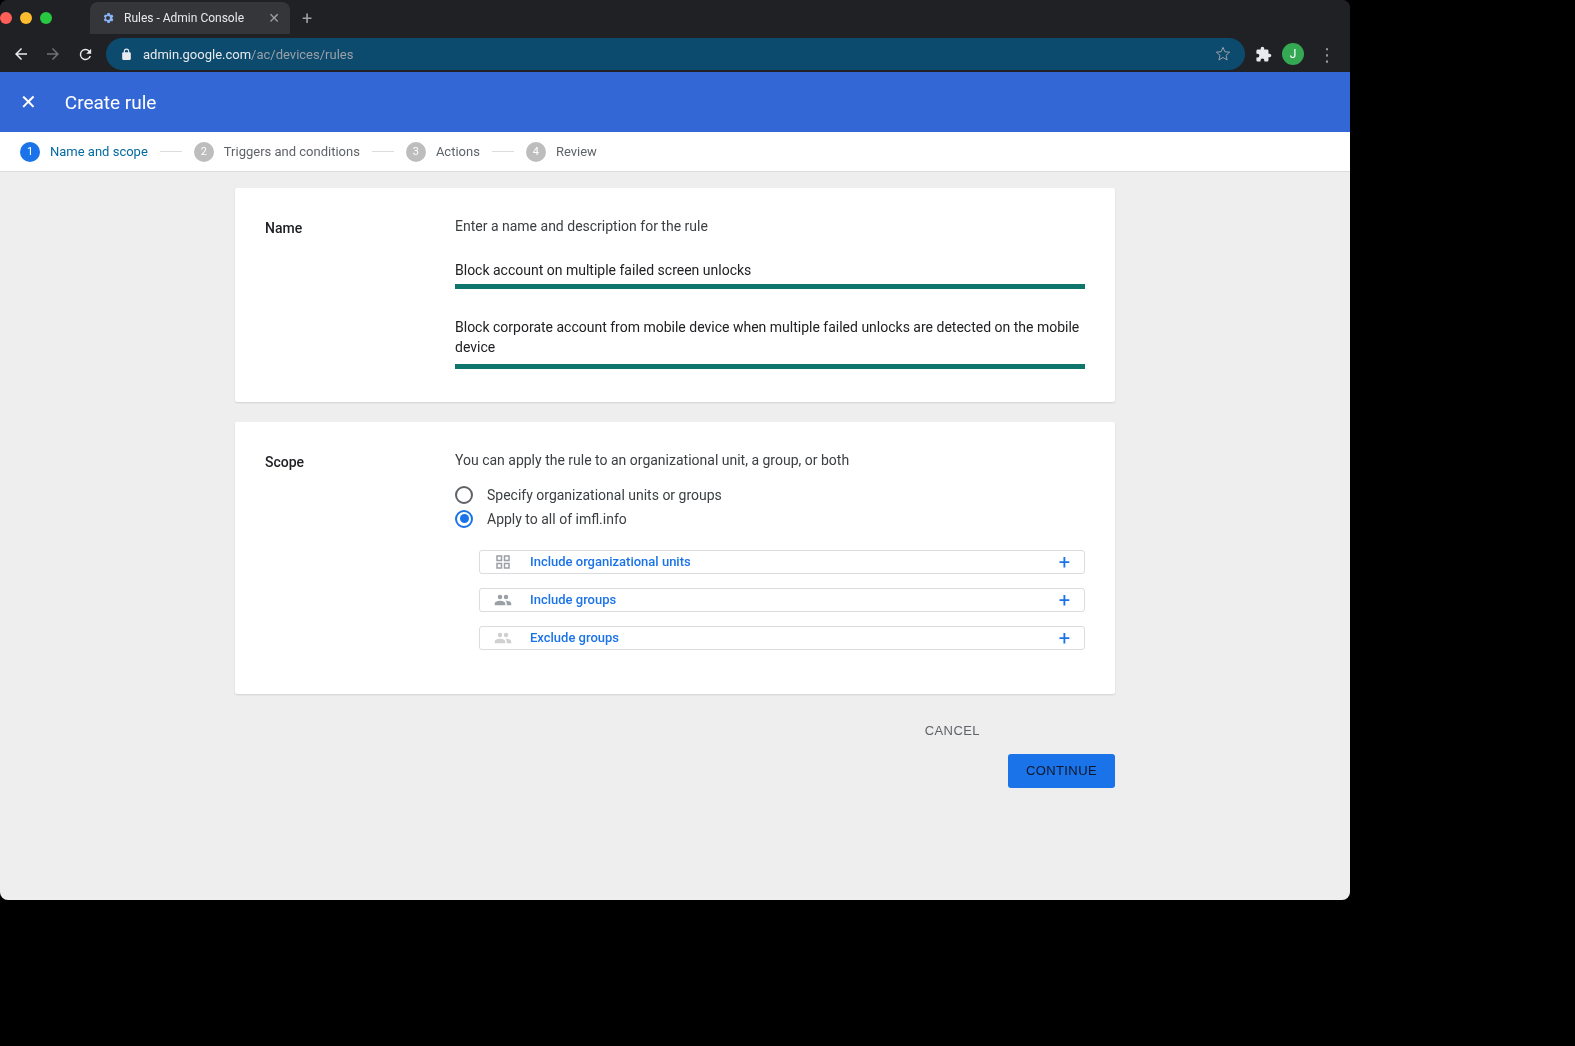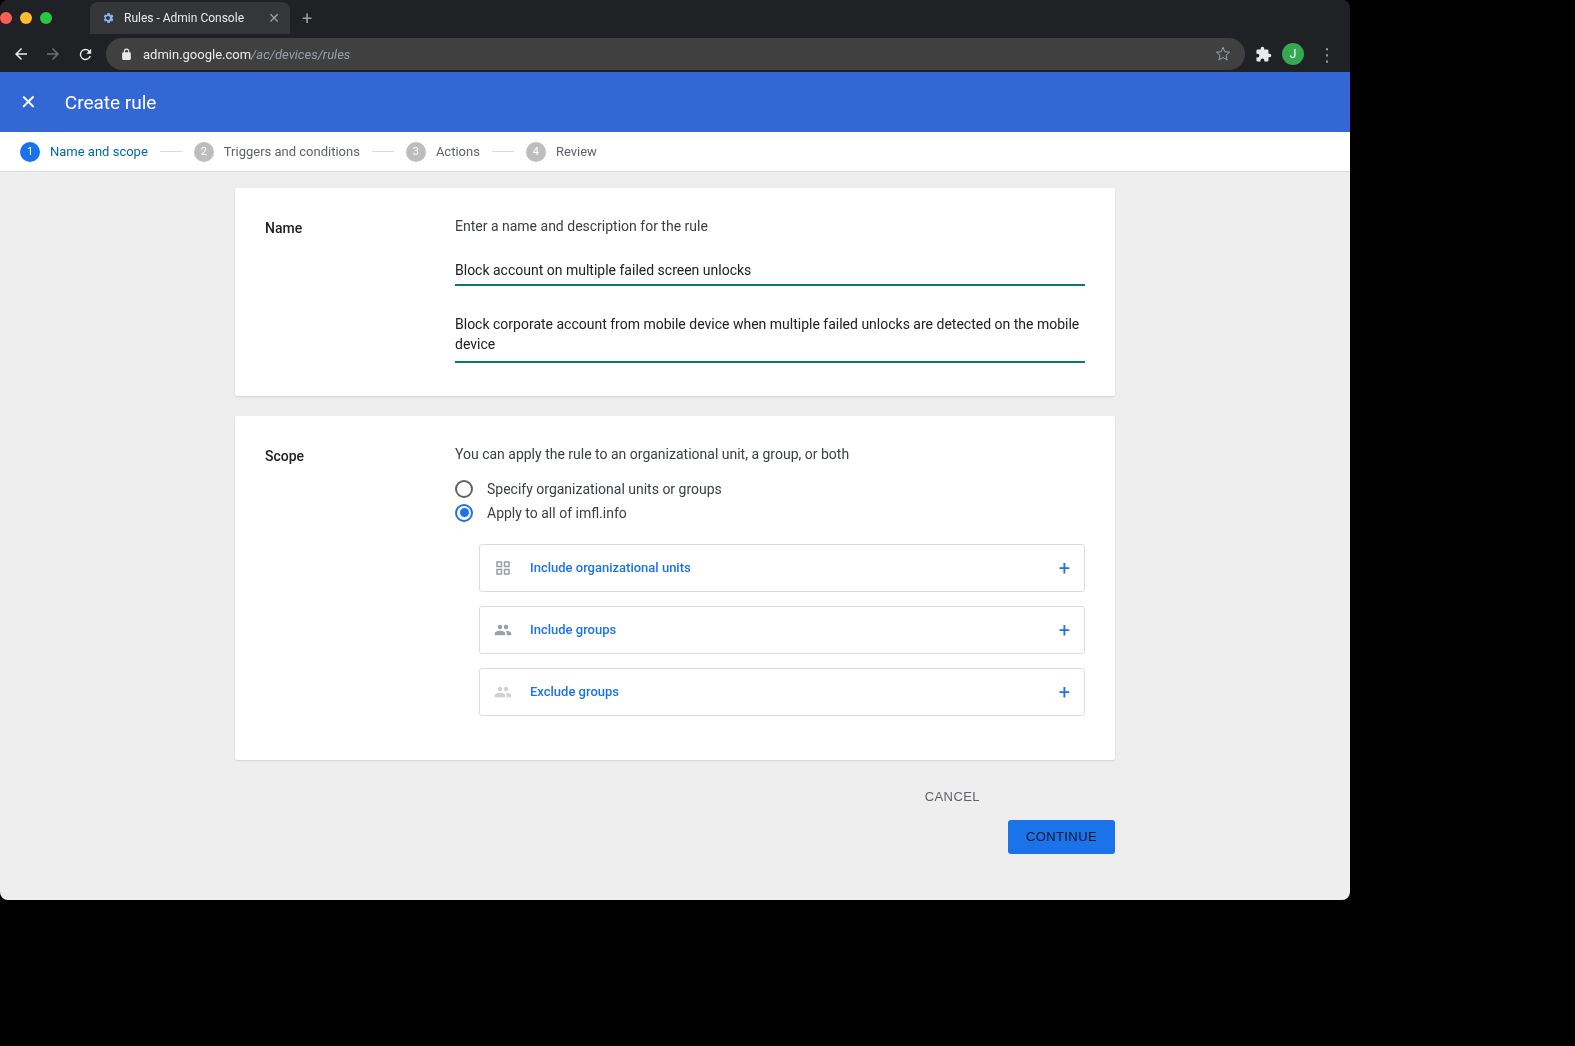--- a/index.html
+++ b/index.html
@@ -23,26 +23,26 @@
   .tab .favicon { width:16px; height:16px; margin-right:8px; display:flex; align-items:center; justify-content:center; color:#8ab4f8; }
   .tab .tab-close { margin-left:auto; color:#9aa0a6; font-size:14px; cursor:pointer; padding-left:8px; }
   .new-tab { color:#9aa0a6; font-size:18px; margin-left:12px; cursor:pointer; }
 
   
   .toolbar {
     display:flex; align-items:center; background:#202124; height:36px; padding:0 10px; gap:10px;
   }
   .toolbar .nav-btn { color:#9aa0a6; cursor:pointer; display:flex; align-items:center; justify-content:center; width:22px; }
   .omnibox {
-    flex:1; display:flex; align-items:center; background:#404040; border-radius:20px;
+    flex:1; display:flex; align-items:center; background:#0c4a6e; border-radius:20px;
     height:30px; padding:16px 14px; color:#e8eaed; font-size:13px;
   }
   .omnibox .lock { color:#9aa0a6; margin-right:10px; }
   .omnibox .url-primary { color:#e8eaed; }
-  .omnibox .url-secondary { color:#9aa0a6;font-style:italic; }
+  .omnibox .url-secondary { color:#9aa0a6; }
   .omnibox .star { margin-left:auto; color:#9aa0a6; }
   .ext-icon, .avatar, .kebab { color:#e8eaed; cursor:pointer; }
   .avatar {
     width:22px; height:22px; border-radius:50%; background:#34a853; color:#fff;
     display:flex; align-items:center; justify-content:center; font-size:12px;
   }
   .kebab { color:#9aa0a6; font-size:18px; padding:0 4px; }
 
   
   .viewport { flex:1; background:#eeeeee; display:flex; flex-direction:column; overflow:hidden; }
@@ -72,38 +72,38 @@
     background:#fff; border-radius:2px; box-shadow:0 1px 2px rgba(0,0,0,.12);
     padding:30px; margin-bottom:20px; display:flex;
   }
   .card-label { width:190px; font-size:14px; font-weight:500; color:#202124; padding-top:2px; }
   .card-body { flex:1; font-size:14px; color:#3c4043; }
 
   .field-group { margin-top:24px; }
   .field-group:first-child { margin-top:0; }
   .field-label { font-size:11px; color:#80868b; margin-bottom:4px; }
   .text-input {
-    width:100%; border:none; border-bottom:2px solid #0f766e; font-size:14px; padding:4px 0 6px;
+    width:100%; border:none; border-bottom:5px solid #0f766e; font-size:14px; padding:4px 0 6px;
     outline:none; font-family:inherit; color:#202124; background:transparent;
   }
   textarea.text-input { resize:none; line-height:1.45; }
   .hint { font-size:14px; color:#3c4043; margin-bottom:18px; }
 
   .radio-row { display:flex; align-items:center; margin:6px 0; cursor:pointer; }
   .radio {
     width:18px; height:18px; border:2px solid #5f6368; border-radius:50%; margin-right:14px;
     display:flex; align-items:center; justify-content:center; flex-shrink:0;
   }
   .radio.selected { border-color:#1a73e8; }
   .radio.selected::after { content:""; width:9px; height:9px; border-radius:50%; background:#1a73e8; }
 
   .org-options { margin-top:22px; margin-left:24px; }
   .chip-row {
     display:flex; align-items:center; border:1px solid #dadce0; border-radius:3px;
-    padding:0 14px; height:48px; margin-bottom:14px; cursor:pointer;
+    padding:0 14px; height:24px; margin-bottom:14px; cursor:pointer;
   }
   .chip-row .icon { color:#9aa0a6; margin-right:18px; display:flex; }
   .chip-row .label { color:#1a73e8; font-size:13px; font-weight:500; }
   .chip-row .plus { margin-left:auto; color:#1a73e8; font-size:20px; line-height:1; }
 
   .actions {
     width:880px; margin:0 auto 40px; display:flex; justify-content:flex-end; gap:10px;
   }
   .btn {
     height:34px; padding:0 18px; font-size:13px; font-weight:500; letter-spacing:.4px;

